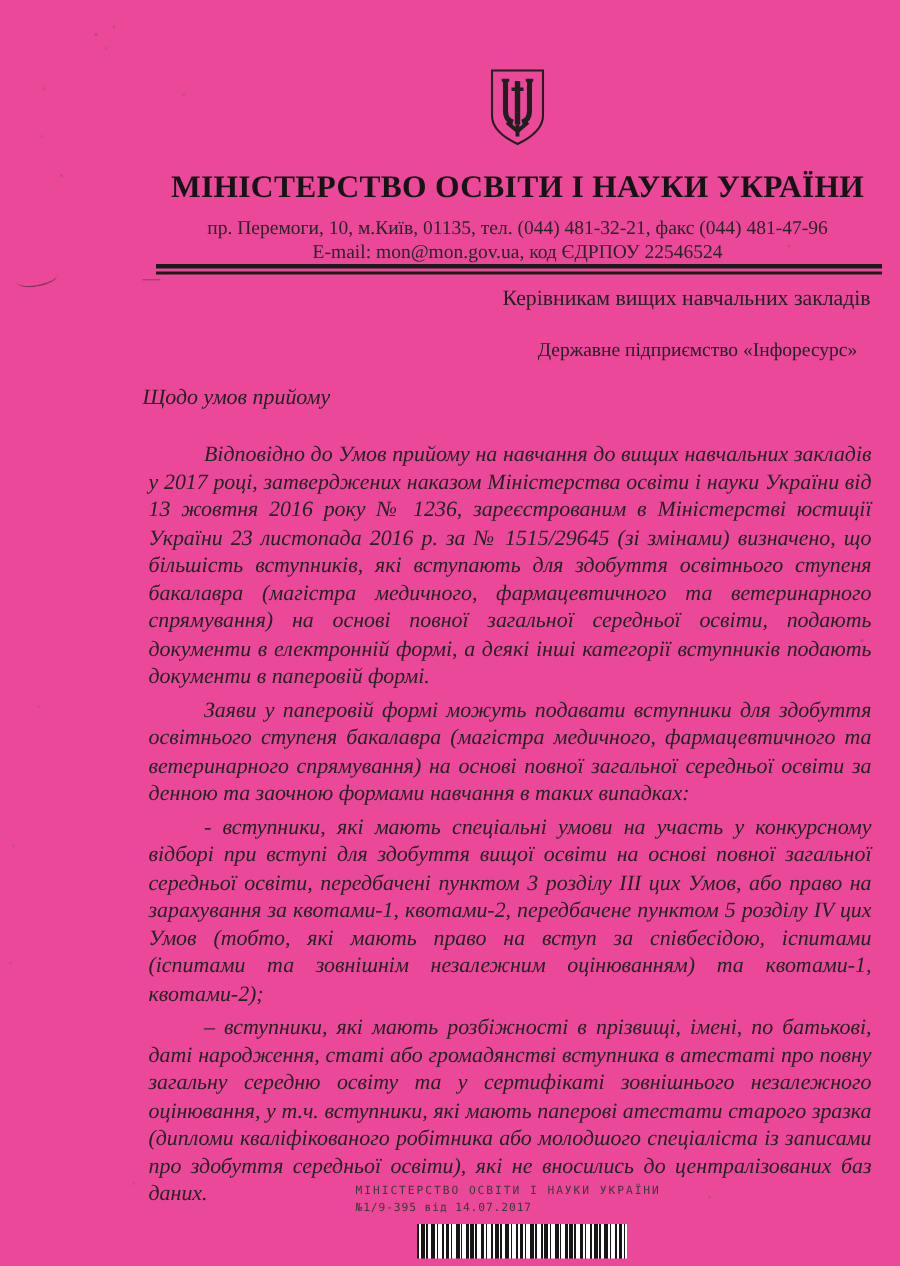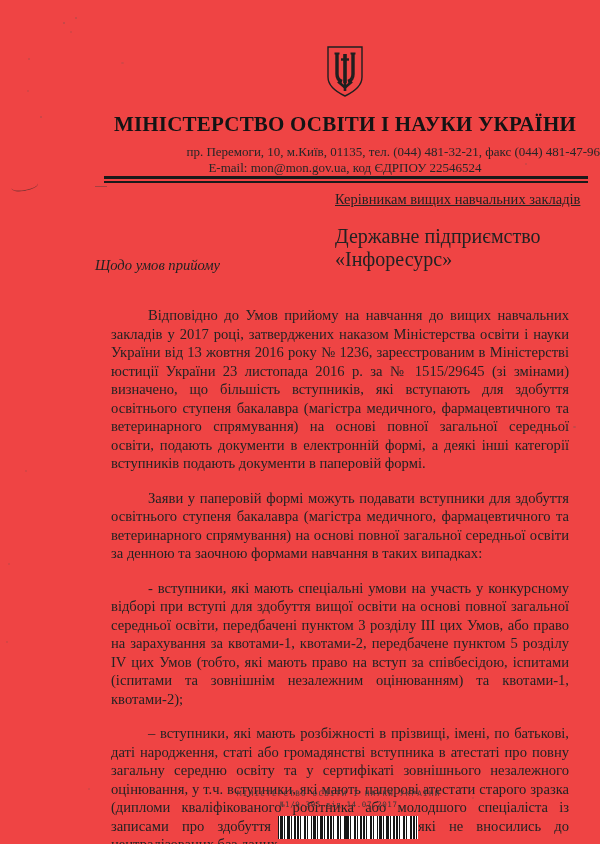--- a/index.html
+++ b/index.html
@@ -1,44 +1,44 @@
 <!DOCTYPE html>
 <html><head>
 <meta charset="utf-8">
 <style>
   html,body{margin:0;padding:0;background:#fff;}
   .page{
-    position:relative;width:600px;height:844px;background:#ef4444;
+    position:relative;width:600px;height:844px;background:#ec4899;
     font-family:"Liberation Serif", serif;color:#1f1f1f;overflow:hidden;
   }
   .header{position:absolute;top:45px;left:90px;width:510px;text-align:center;}
   .emblem{display:block;margin:0 auto;}
   .ministry-title{
     margin:13px 0 0 0;font-size:21px;font-weight:bold;letter-spacing:.2px;
     color:#141414;white-space:nowrap;
   }
   .addr{margin:0;font-size:13px;line-height:16px;color:#262626;}
-  .addr1{margin-top:7px;text-align:right;}
+  .addr1{margin-top:7px;}
   .rule{position:absolute;top:176px;left:104px;width:484px;height:2px;
         border-top:3px solid #1a1a1a;border-bottom:2px solid #1a1a1a;}
-  .recipients{position:absolute;left:335px;top:191px;width:260px;font-size:14.5px;color:#222;text-decoration:underline;}
-  .recipient-2{position:absolute;left:335px;top:225px;width:260px;font-size:20px;color:#222;}
+  .recipients{position:absolute;left:335px;top:191px;width:260px;font-size:14.5px;color:#222;}
+  .recipient-2{position:absolute;left:335px;top:225px;width:260px;font-size:13px;color:#222;text-align:center;}
   .subject{position:absolute;left:95px;top:257px;font-size:14.6px;color:#222;font-style:italic;}
   .body{
     position:absolute;left:95px;top:290px;width:490px;
     font-size:14.6px;line-height:18.5px;text-align:justify;color:#232323;
   }
-  .body p{margin:16px;text-indent:37px;}
+  .body p{margin:4px;text-indent:37px;font-style:italic;}
   .stamp{
     position:absolute;left:237px;top:789px;
     font-family:"DejaVu Sans Mono", monospace;font-size:7.5px;line-height:10.5px;
     color:#3a3a3a;white-space:nowrap;
   }
   .stamp-org{letter-spacing:1.3px;}
-  .stamp-num{letter-spacing:.6px;text-align:center;}
+  .stamp-num{letter-spacing:.6px;}
   .barcode{
     position:absolute;left:278px;top:816px;width:140px;height:23px;
     background:
       repeating-linear-gradient(90deg,
         #161616 0 1.5px,#fff 1.5px 2.5px,
         #161616 2.5px 5px,#fff 5px 6px,
         #161616 6px 7px,#fff 7px 9.5px,
         #161616 9.5px 12px,#fff 12px 13px,
         #161616 13px 13.8px,#fff 13.8px 16.5px);
   }

